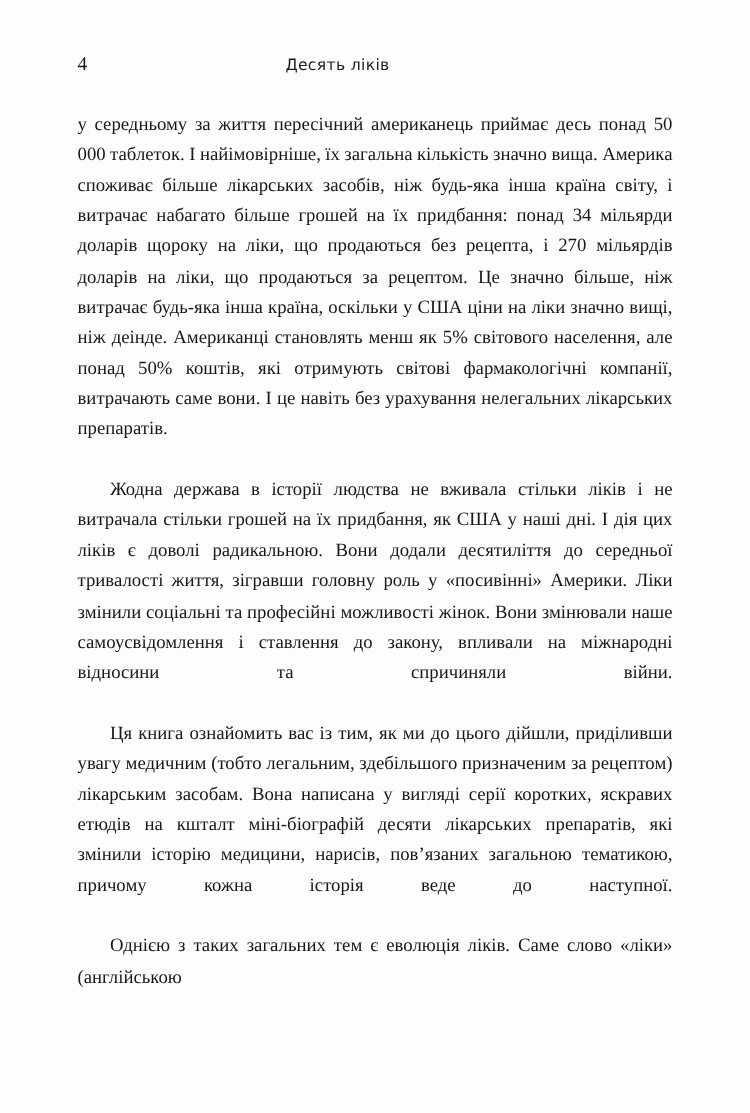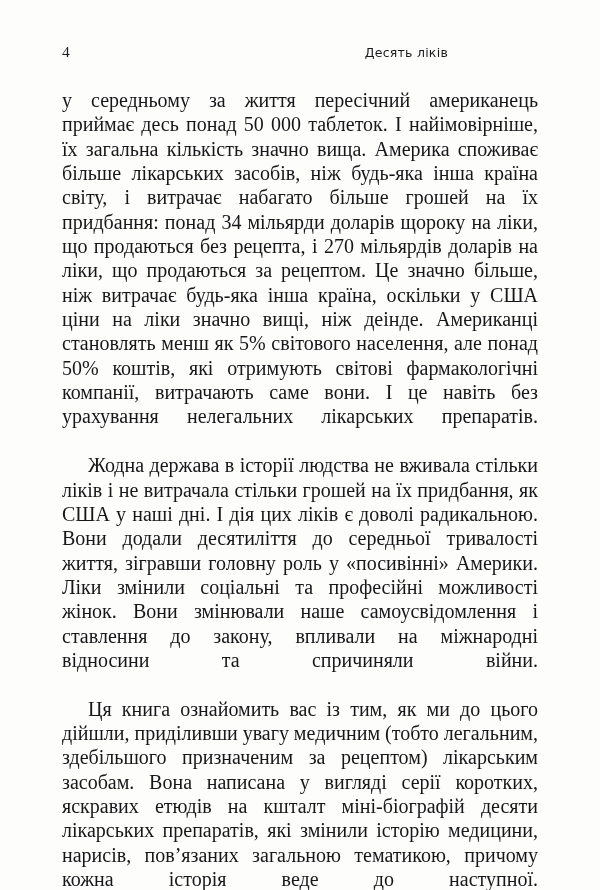--- a/index.html
+++ b/index.html
@@ -37,21 +37,21 @@
     font-family: "Liberation Serif", "DejaVu Serif", serif;
     font-size: 15.5px;
     line-height: 18px;
     color: #1b1b1e;
     width: 90px;
     flex: 0 0 90px;
     text-align: left;
   }
   .head-title {
     flex: 1 1 auto;
-    text-align: right;
+    text-align: center;
     font-family: "DejaVu Sans", "Liberation Sans", sans-serif;
     font-size: 12.5px;
     letter-spacing: 0.25px;
     color: #1b1b1e;
     margin-left: -60px;
   }
   .head-spacer {
     width: 90px;
     flex: 0 0 90px;
   }
@@ -59,21 +59,21 @@
   
   .textblock {
     position: absolute;
     left: 62px;
     top: 88px;
     width: 476px;
   }
 
   p.para {
     margin: 0;
-    font-size: 20px;
+    font-size: 15px;
     line-height: 24.35px;
     text-align: justify;
     text-justify: inter-word;
     text-indent: 26px;
     hyphens: manual;
     -webkit-hyphens: manual;
     word-spacing: -0.2px;
     color: #17171a;
   }
   p.para.no-indent {

